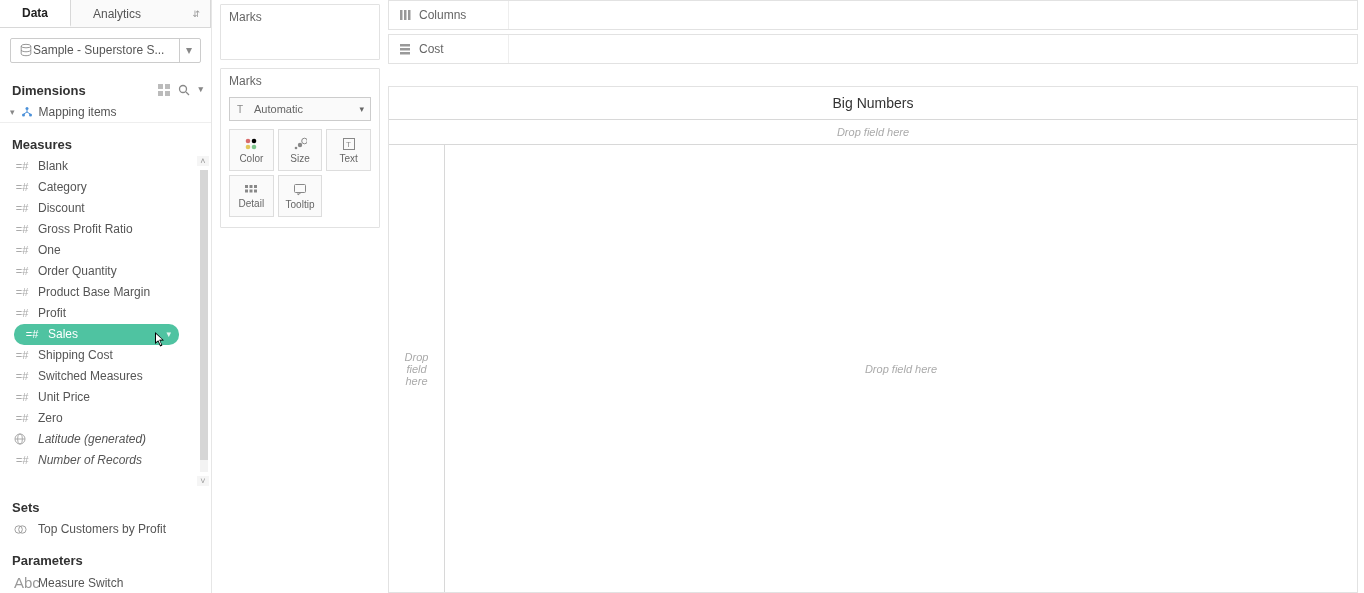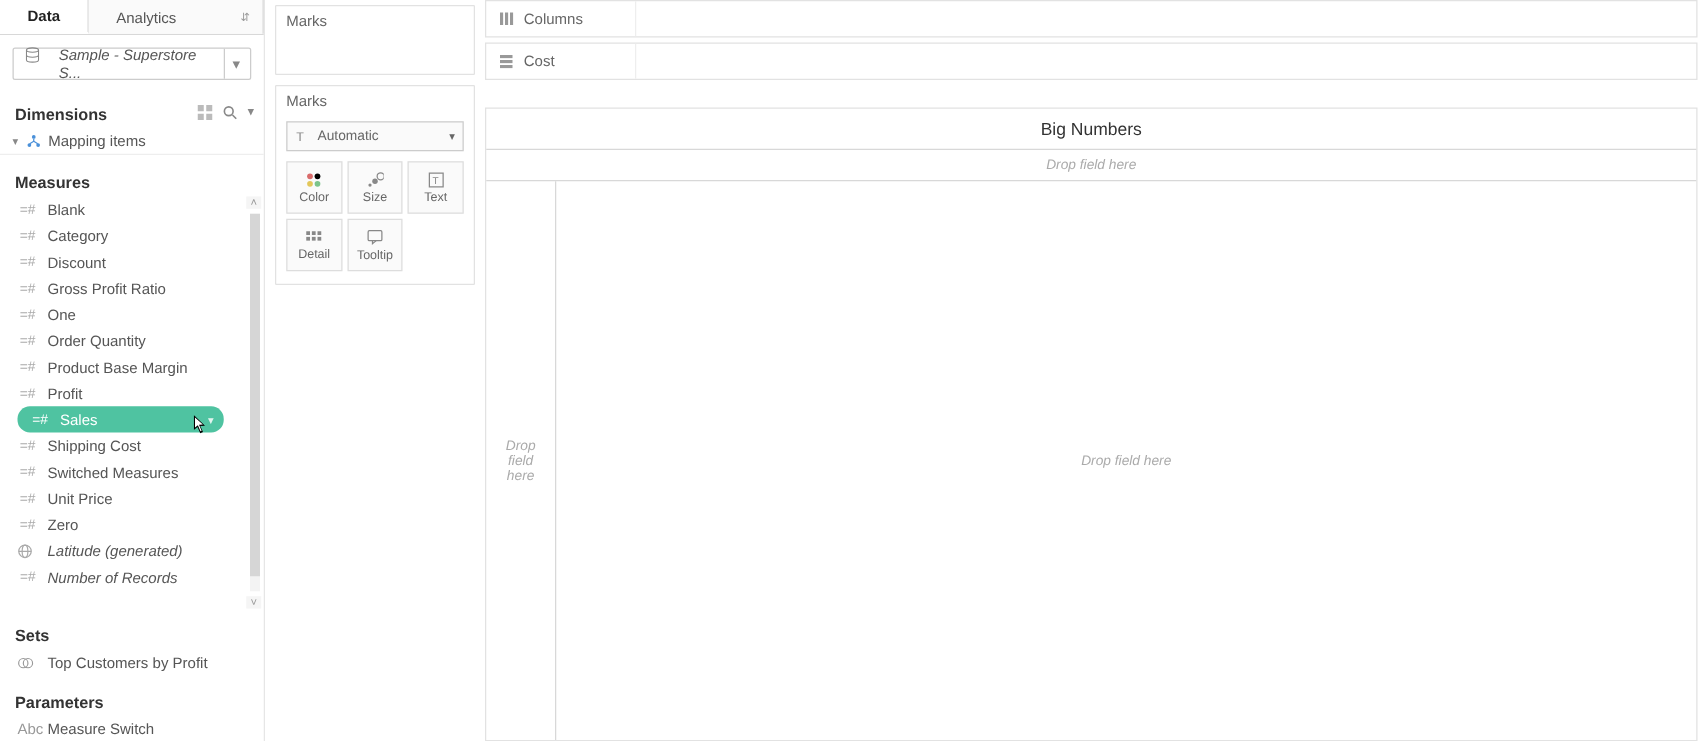--- a/index.html
+++ b/index.html
@@ -50,27 +50,27 @@
     margin: 10px 10px 6px 10px;
     border: 1px solid #ccc;
     border-radius: 2px;
     height: 26px;
     display: flex;
     align-items: center;
     padding: 0 8px;
     justify-content: space-between;
     color: #555;
   }
-  .ds-left { display: flex; gap: 14px; overflow: hidden; font-style: italic; }
+  .ds-left { display: flex; align-items: center; gap: 0; overflow: hidden; }
   .ds-arrow { border-left: 1px solid #ccc; height: 100%; display: flex; align-items: center; padding-left: 6px; margin-left: 6px; color: #888; }
 
   .section-header {
     display: flex;
     justify-content: space-between;
-    align-items: flex-start;
+    align-items: center;
     padding: 6px 8px 4px 12px;
     font-weight: 600;
     font-size: 13px;
     color: #333;
     margin-top: 8px;
   }
   .section-header .hdr-icons { display: flex; gap: 8px; color: #888; }
   .field-item {
     display: flex;
     align-items: center;
@@ -431,21 +431,21 @@
             <circle cx="9" cy="7" r="4" fill="none" stroke="#999"></circle>
           </svg>
       </span>
       <span>Top Customers by Profit</span>
     </div>
 
     <div class="section-header">
       <span>Parameters</span>
     </div>
     <div class="field-item">
-      <span class="icon" style="font-size:12px;color:#999">Abc</span>
+      <span class="icon" style="font-size:15px;color:#999">Abc</span>
       <span>Measure Switch</span>
     </div>
   </div>
 
   <div class="shelves">
     <div class="shelf pages">
       <div class="shelf-title">Marks</div>
     </div>
     <div class="shelf marks">
       <div class="shelf-title">Marks</div>

